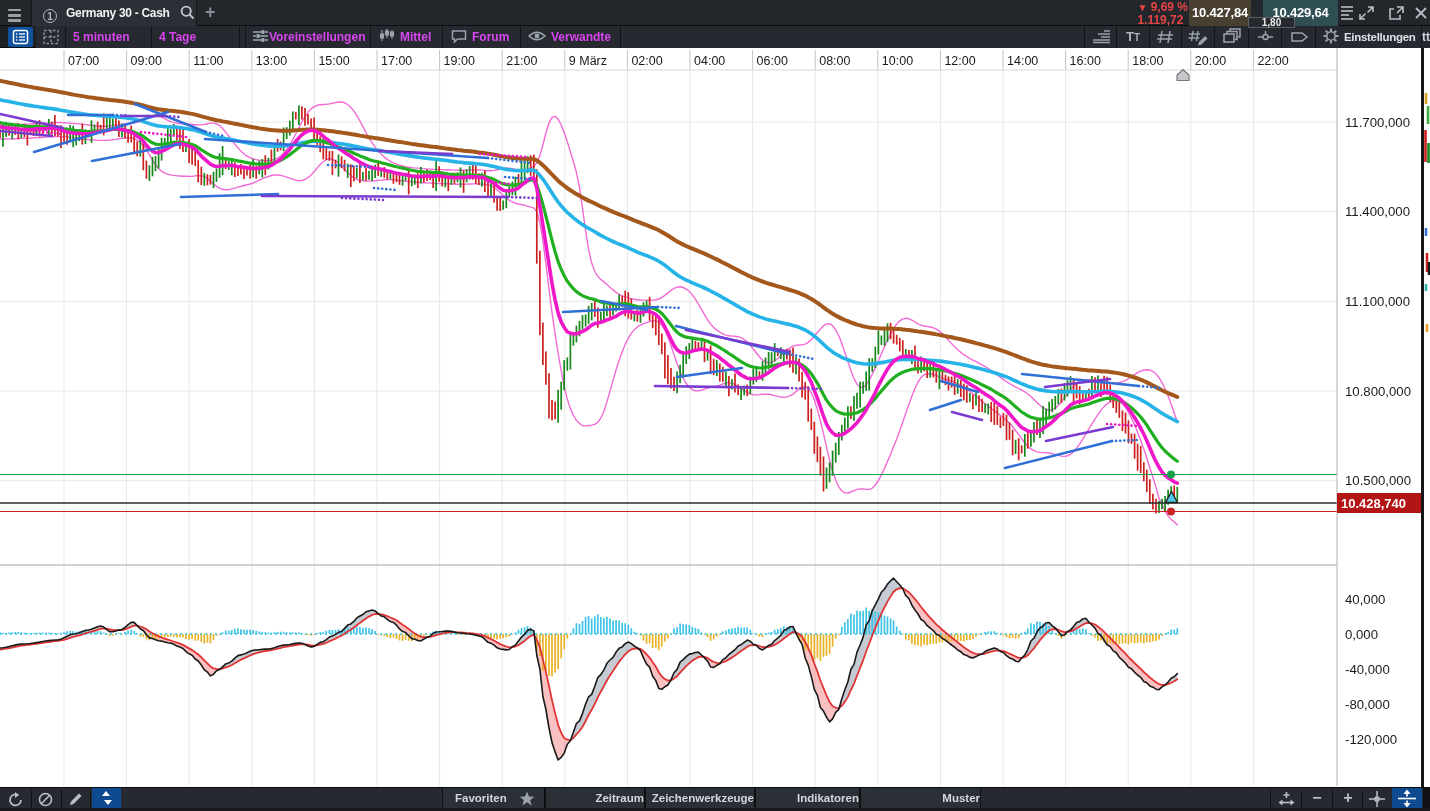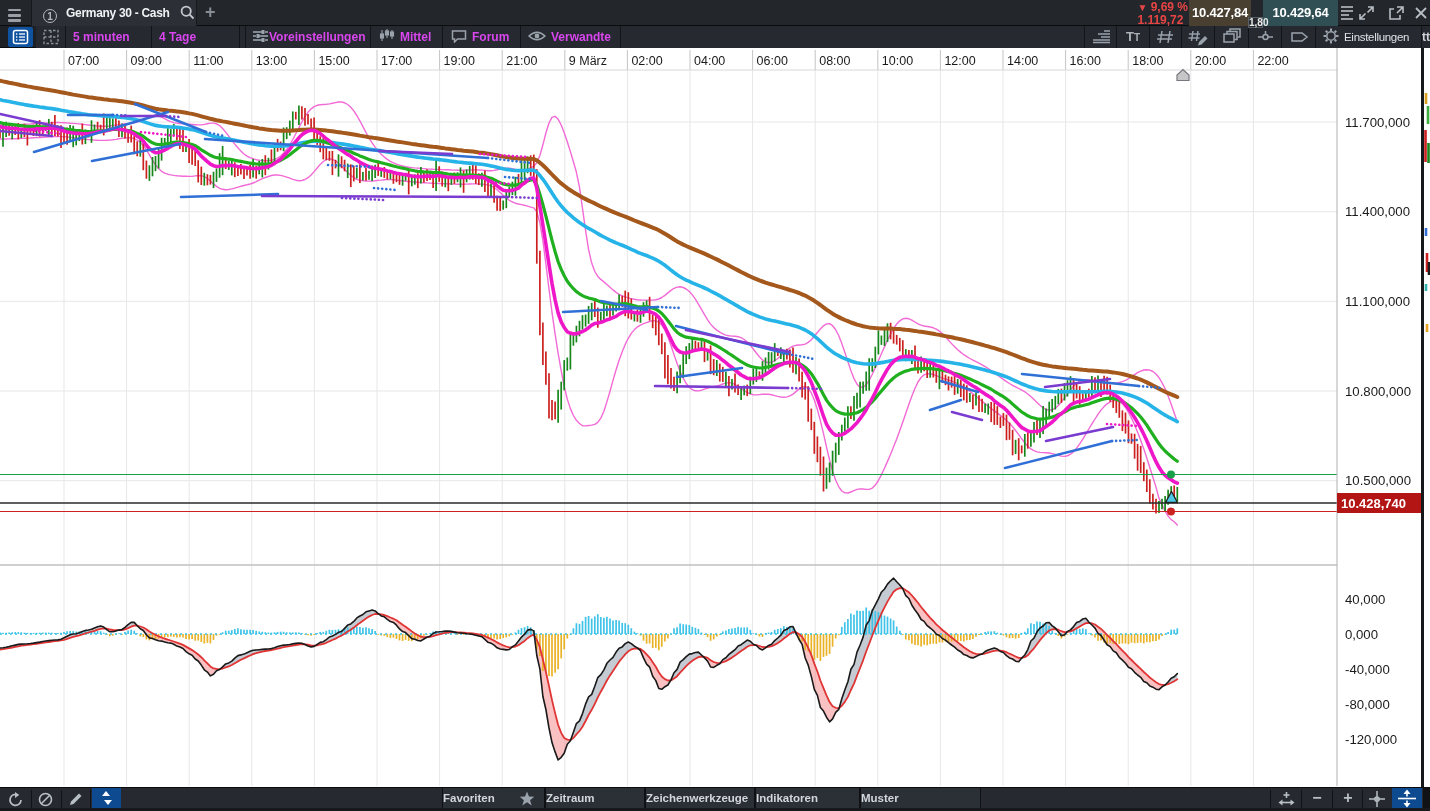--- a/index.html
+++ b/index.html
@@ -6,28 +6,28 @@
 #app{position:relative;width:1430px;height:811px}
 .bar1{position:absolute;left:0;top:0;width:1430px;height:26px;background:#23262b;border-bottom:1px solid #0b0c0e}
 .bar2{position:absolute;left:0;top:26px;width:1430px;height:22px;background:#1d2025;border-bottom:1px solid #0b0c0e}
 .abs{position:absolute}
 .hamb span{display:block;width:13px;height:2.5px;background:#9aa0a6;margin:2.8px 0;border-radius:1px}
 .tab{position:absolute;left:31px;top:0;width:166px;height:26px;background:#2c3036;border-left:1px solid #17191c;border-right:1px solid #17191c;color:#f0f2f4;font-weight:bold;font-size:12px;line-height:26px;white-space:nowrap;letter-spacing:-0.3px}
 .circ1{display:inline-block;width:14px;height:14px;border:1.5px solid #b4bac1;border-radius:50%;color:#b4bac1;font-size:10px;font-weight:bold;text-align:center;line-height:14px;vertical-align:-3px}
 .plus{position:absolute;left:205px;top:0;color:#878d95;font-size:18px;line-height:25px;font-weight:bold}
 .pctbox{position:absolute;right:242px;top:1px;text-align:left;color:#e64545;font-size:12px;font-weight:bold;line-height:12px}
 .pbox{position:absolute;top:0;height:26px;color:#fff;font-weight:bold;font-size:13px;text-align:center;line-height:26px;letter-spacing:-0.2px}
-.spread{position:absolute;left:1248px;top:17px;width:15px;height:11px;background:#26292e;border:1px solid #596068;color:#eaeaea;font-size:10px;font-weight:bold;text-align:center;line-height:10px;z-index:5}
+.spread{position:absolute;left:1248px;top:17px;width:47px;height:11px;background:#26292e;border:1px solid #596068;color:#eaeaea;font-size:10px;font-weight:bold;text-align:center;line-height:10px;z-index:5}
 .cell{position:absolute;top:26px;height:22px;border-right:1px solid #121418;background:#262a30;color:#d946ef;font-size:12px;font-weight:bold;line-height:22px;white-space:nowrap;overflow:hidden}
 .icell{position:absolute;top:26px;height:22px;border-right:1px solid #121418;background:#262a30;white-space:nowrap;overflow:hidden}
 .bluebox{position:absolute;left:8px;top:27px;width:25px;height:20px;background:#0f52a0;border-radius:2px}
 svg text{font-family:"Liberation Sans",sans-serif}
 .bbar{position:absolute;left:0;top:787px;width:1430px;height:24px;background:#262a30;border-top:1px solid #0b0c0e}
 .bbar .sep{position:absolute;top:2px;width:1px;height:18px;background:#101216}
-.bcell{position:absolute;top:0;height:21px;color:#d3d7dc;font-size:11.5px;font-weight:bold;text-align:left;line-height:21px;background:#2b2f36;border-left:1px solid #0e1013;border-right:1px solid #0e1013}
+.bcell{position:absolute;top:0;height:21px;color:#d3d7dc;font-size:11.5px;font-weight:bold;text-align:right;line-height:21px;background:#2b2f36;border-left:1px solid #0e1013;border-right:1px solid #0e1013}
 .bblue{position:absolute;top:0;height:21px;background:#0d4a8f}
 .botstrip{position:absolute;left:0;top:808px;width:1430px;height:3px;background:#17191d}
 </style></head><body>
 <div id="app">
 
 <div class="bar1"></div>
 <div class="abs hamb" style="left:8px;top:6px">
       <span></span>
       <span></span>
       <span></span>
@@ -161,21 +161,21 @@
         <g stroke="#9aa2ac" stroke-width="1.5" fill="none">
           <line x1="9" y1="11" x2="14" y2="11"></line>
           <line x1="19" y1="11" x2="24" y2="11"></line>
           <circle cx="16.5" cy="11" r="2.5"></circle>
           <line x1="16.5" y1="5" x2="16.5" y2="8.5"></line>
         </g>
       </svg></div>
 <div class="icell" style="left:1282px;width:34px"><svg width="34" height="22">
         <path d="M10,7 h10 l5,4 -5,4 h-10 z" fill="none" stroke="#9aa2ac" stroke-width="1.5"></path>
       </svg></div>
-<div class="icell" style="left:1316px;width:106px;color:#dde1e6;font-size:12.5px;font-weight:normal;line-height:22px"><svg width="18" height="18" style="vertical-align:-4px;margin-left:6px">
+<div class="icell" style="left:1316px;width:106px;color:#dde1e6;font-size:12.5px;font-weight:bold;line-height:22px"><svg width="18" height="18" style="vertical-align:-4px;margin-left:6px">
         <circle cx="9" cy="9" r="4.2" fill="none" stroke="#9aa2ac" stroke-width="1.6"></circle>
         <g stroke="#9aa2ac" stroke-width="2">
           <line x1="9" y1="1.5" x2="9" y2="4"></line>
           <line x1="9" y1="14" x2="9" y2="16.5"></line>
           <line x1="1.5" y1="9" x2="4" y2="9"></line>
           <line x1="14" y1="9" x2="16.5" y2="9"></line>
           <line x1="3.7" y1="3.7" x2="5.5" y2="5.5"></line>
           <line x1="14.3" y1="3.7" x2="12.5" y2="5.5"></line>
           <line x1="3.7" y1="14.3" x2="5.5" y2="12.5"></line>
           <line x1="14.3" y1="14.3" x2="12.5" y2="12.5"></line>
@@ -1153,21 +1153,21 @@
       </svg>
 <div class="sep" style="left:61px"></div>
 <svg class="abs" style="left:67px;top:3px" width="17" height="17">
         <path d="M3,14 l1,-3.5 8,-8 2.5,2.5 -8,8 z" fill="#b9bfc7"></path>
       </svg>
 <div class="sep" style="left:90px"></div>
 <div class="bblue" style="left:92px;width:29px"><svg width="29" height="21">
           <path d="M10,8 l4,-5 4,5 z" fill="#fff"></path>
           <path d="M12,12 l4,5 4,-5 z" fill="#fff"></path>
         </svg></div>
-<div class="bcell" style="left:442px;width:103px;text-align:left"><span style="">Favoriten</span></div>
+<div class="bcell" style="left:442px;width:103px;text-align:left"><span style="margin-left:12px">Favoriten</span></div>
 <svg class="abs" style="left:519px;top:3px;z-index:3" width="16" height="15">
         <path d="M8,0.5 l2,5 5.3,0.3 -4.2,3.4 1.6,5.2 -4.7,-3.1 -4.7,3.1 1.6,-5.2 -4.2,-3.4 5.3,-0.3 z" fill="#9aa2ac"></path>
       </svg>
 <div class="bcell" style="left:545px;width:100px">Zeitraum</div>
 <div class="bcell" style="left:645px;width:110px">Zeichenwerkzeuge</div>
 <div class="bcell" style="left:755px;width:105px">Indikatoren</div>
 <div class="bcell" style="left:860px;width:121px">Muster</div>
 <div class="sep" style="left:1270px"></div>
 <svg class="abs" style="left:1277px;top:2px" width="19" height="18">
         <g stroke="#b9bfc7" stroke-width="1.6" fill="none">

